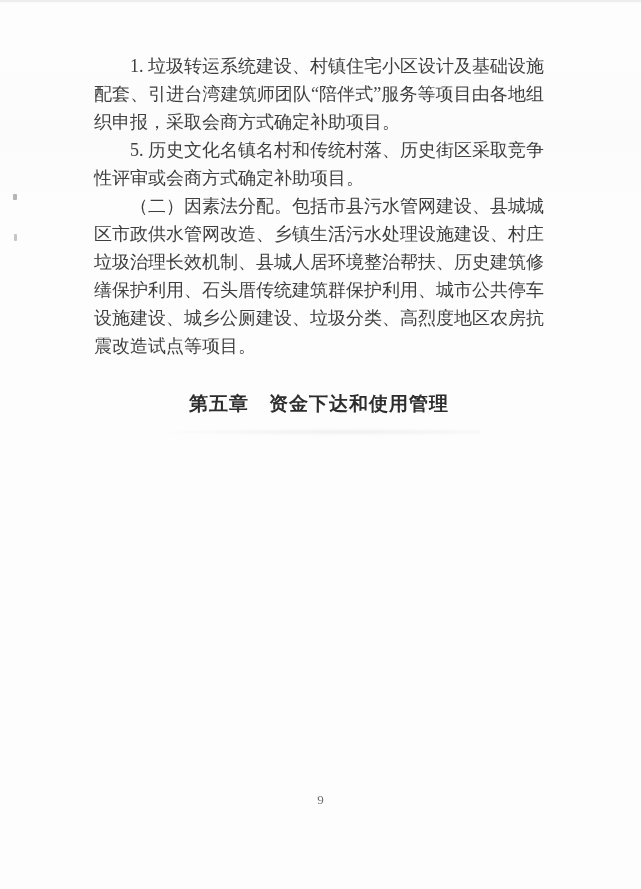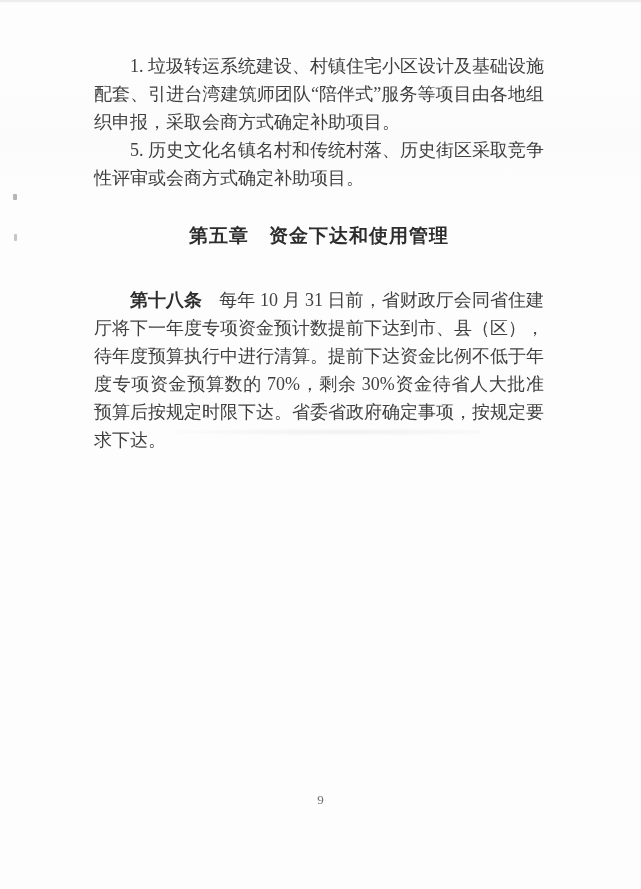--- a/index.html
+++ b/index.html
@@ -81,24 +81,24 @@
 </style>
 </head>
 <body>
 
 <div class="page">
   <div class="edge-line"></div>
 
   <div class="content">
     <p class="para">1. 垃圾转运系统建设、村镇住宅小区设计及基础设施配套、引进台湾建筑师团队“陪伴式”服务等项目由各地组织申报，采取会商方式确定补助项目。</p>
     <p class="para">5. 历史文化名镇名村和传统村落、历史街区采取竞争性评审或会商方式确定补助项目。</p>
+    <p class="para">（二）因素法分配。包括市县污水管网建设、县城城区市政供水管网改造、乡镇生活污水处理设施建设、村庄垃圾治理长效机制、县城人居环境整治帮扶、历史建筑修缮保护利用、石头厝传统建筑群保护利用、城市公共停车设施建设、城乡公厕建设、垃圾分类、高烈度地区农房抗震改造试点等项目。</p>
 
     <p class="para chapter">第五章　资金下达和使用管理</p>
 
-    <p class="para"><span class="article-lead">第十八条</span><span>每年 10 月 31 日前，省财政厅会同省住建厅将下一年度专项资金预计数提前下达到市、县（区），待年度预算执行中进行清算。提前下达资金比例不低于年度专项资金预算数的 70%，剩余 30%资金待省人大批准预算后按规定时限下达。省委省政府确定事项，按规定要求下达。</span></p>
 
 
   </div>
 
   <div class="smudge"></div>
   <span class="speck speck-1"></span>
   <span class="speck speck-2"></span>
 
   <div class="pagenum">9</div>
 </div>

